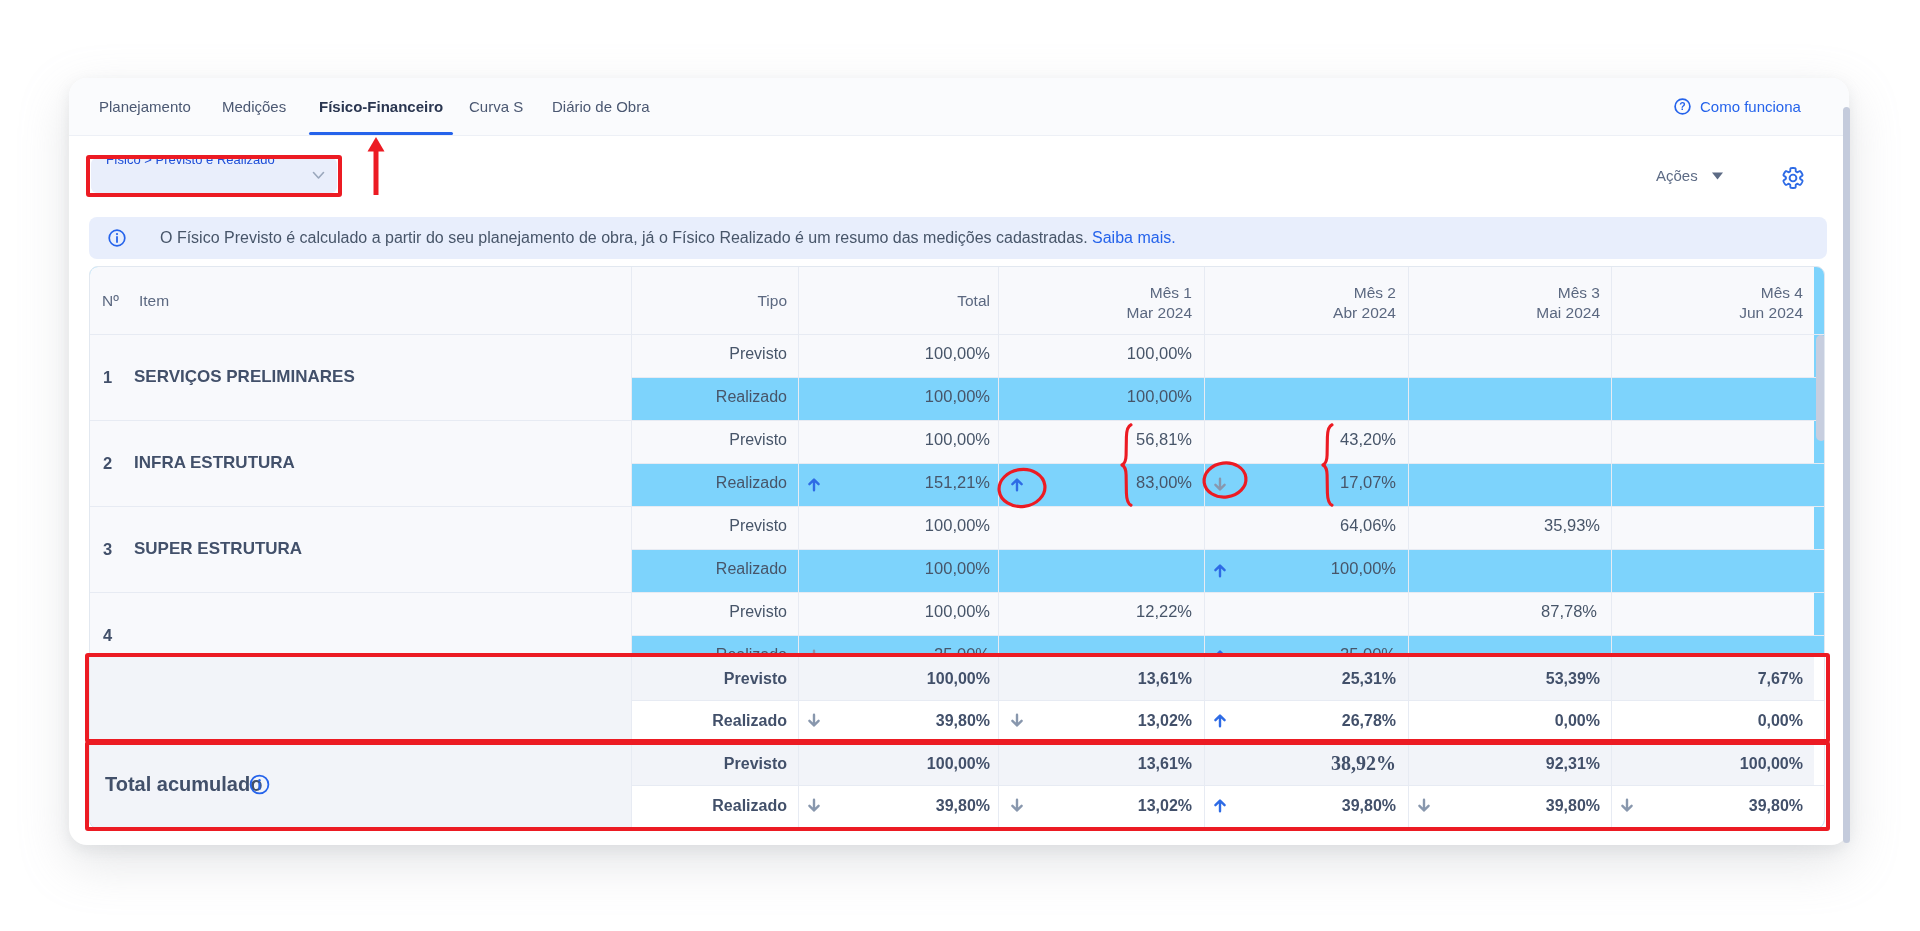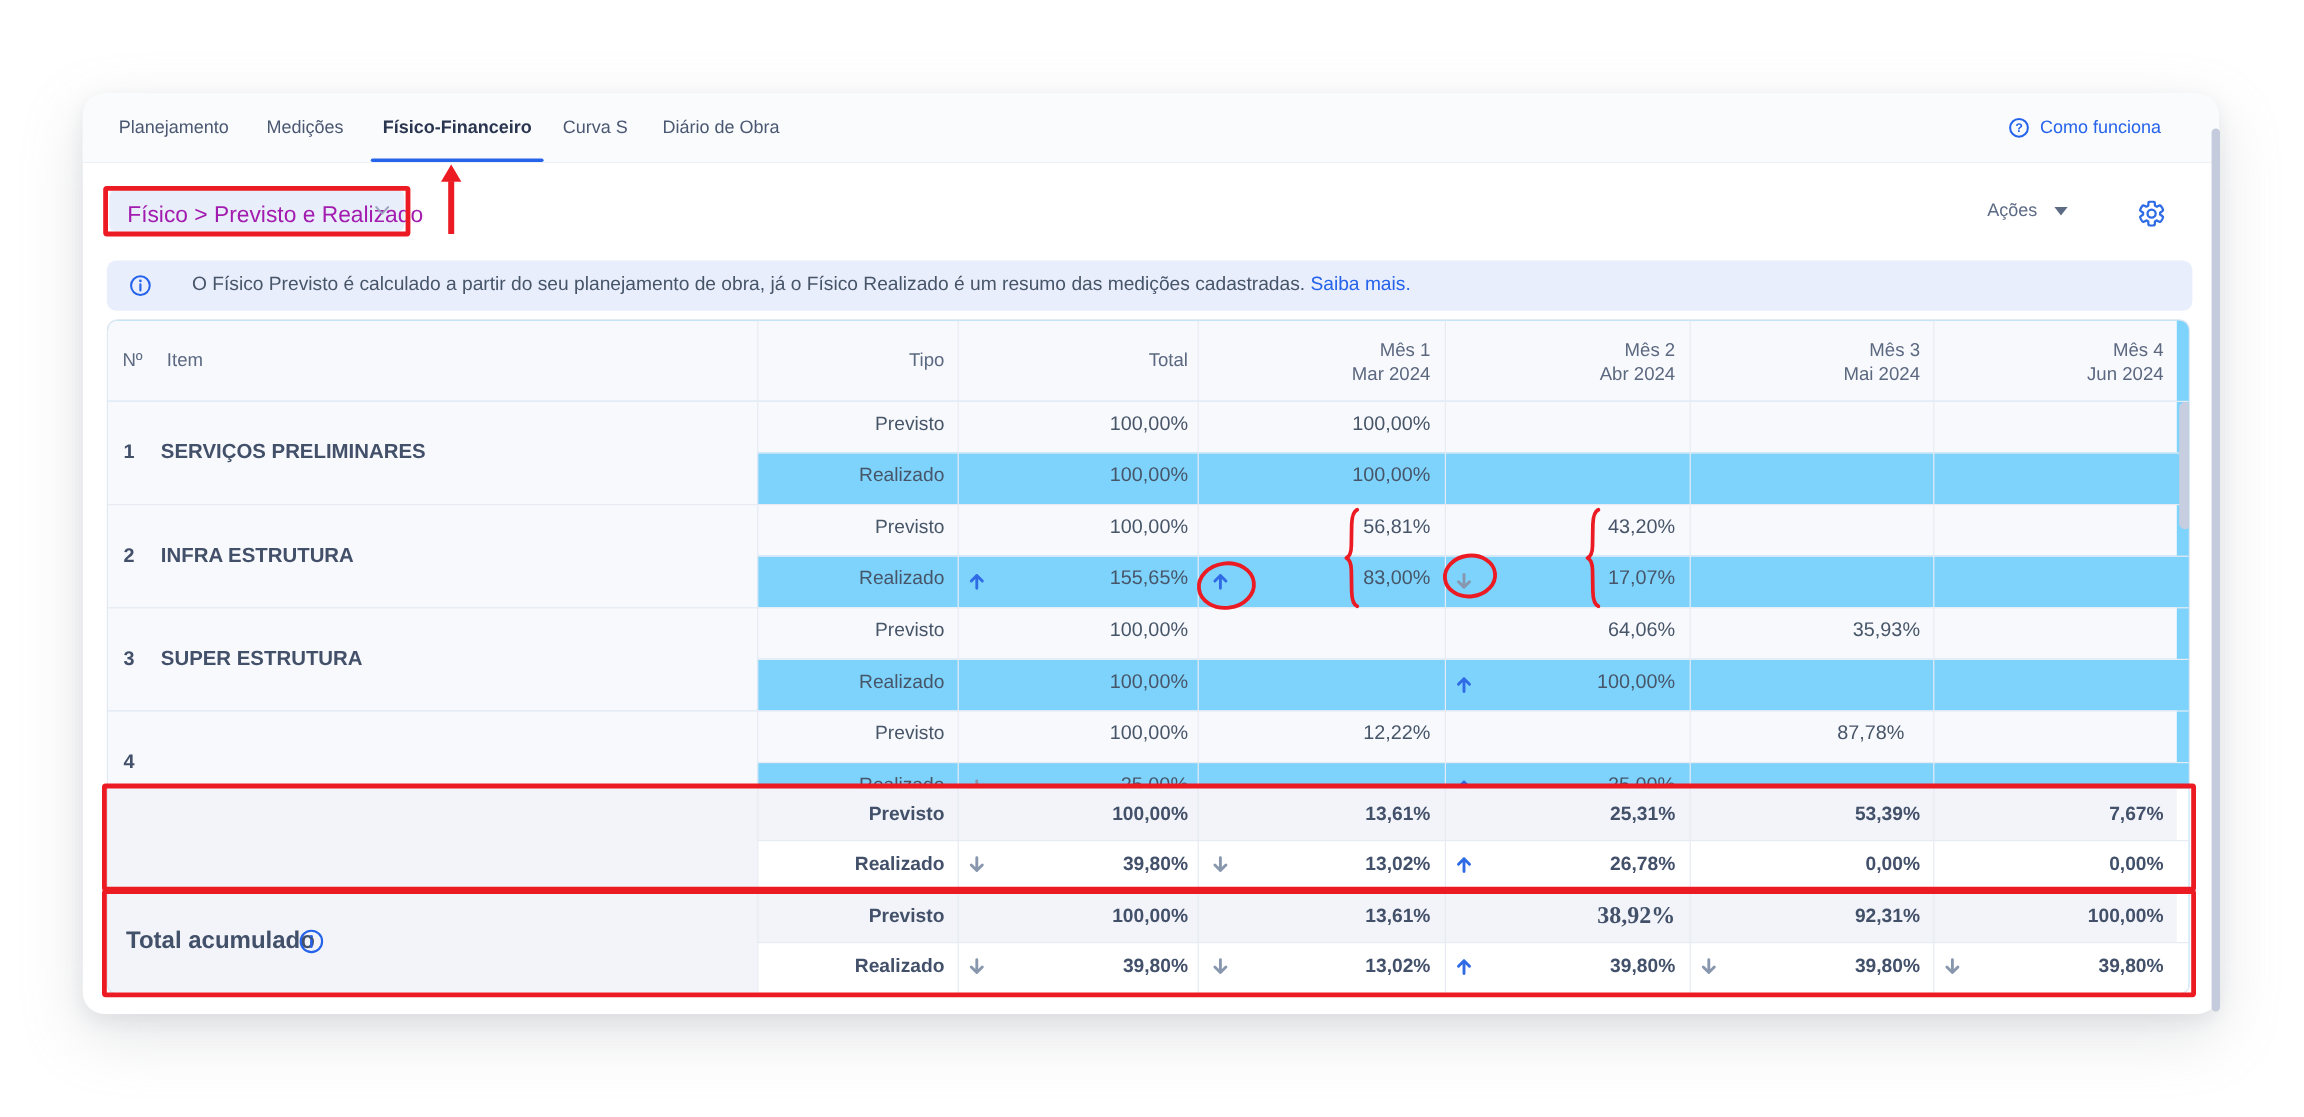--- a/index.html
+++ b/index.html
@@ -25,21 +25,21 @@
 <div class="tab" style="left:483px;">Diário de Obra</div>
 <div class="abs" style="left:240px;top:54px;width:144px;height:3px;background:#2563eb;border-radius:2px;"></div>
 <div class="abs" style="left:1605px;top:20px;width:17px;height:17px;">
 <svg width="17" height="17" viewBox="0 0 17 17">
         <circle cx="8.5" cy="8.5" r="7.4" fill="none" stroke="#2563eb" stroke-width="1.7"></circle>
         <text x="8.5" y="12.1" font-size="10.5" font-weight="bold" fill="#2563eb" text-anchor="middle" font-family="Liberation Sans">?</text>
       </svg>
     </div>
 <div class="abs" style="left:1631px;top:0px;height:58px;line-height:57px;font-size:15px;color:#2563eb;">Como funciona</div>
 <div class="abs" style="left:22px;top:80px;width:246px;height:35px;background:#e9eefb;border-radius:6px;"></div>
-<div class="abs" style="left:37px;top:84px;height:35px;line-height:35px;font-size:19px;color:#a21caf;">Físico &gt; Previsto e Realizado</div>
+<div class="abs" style="left:37px;top:64px;height:35px;line-height:35px;font-size:13px;color:#1d4ed8;">Físico &gt; Previsto e Realizado</div>
 <svg class="abs" style="left:243px;top:93px;" width="13" height="9" viewBox="0 0 13 9">
       <polyline points="1.5,1.5 6.5,7 11.5,1.5" fill="none" stroke="#9aa7bc" stroke-width="1.6" stroke-linecap="round" stroke-linejoin="round"></polyline>
     </svg>
 <div class="abs" style="left:1587px;top:80px;height:35px;line-height:35px;font-size:15px;color:#5d6b85;">Ações</div>
 <svg class="abs" style="left:1642px;top:94px;" width="13" height="8" viewBox="0 0 13 8">
       <path d="M1 0.5 L12 0.5 L6.5 7.5 Z" fill="#5d6b85"></path>
     </svg>
 <svg class="abs" style="left:1713px;top:89px;" width="22" height="22" viewBox="0 0 22 22">
 <g stroke="#2e6be5" fill="none" stroke-linejoin="round">
 <path stroke-width="1.9" d="M11.00 1.00 L11.35 1.01 L11.70 1.02 L12.05 1.05 L12.39 1.10 L12.74 1.15 L13.08 1.22 L13.40 1.36 L13.61 1.90 L13.70 2.68 L13.73 3.51 L13.75 4.18 L13.89 4.51 L14.11 4.62 L14.33 4.73 L14.55 4.85 L14.76 4.98 L14.97 5.11 L15.17 5.26 L15.53 5.21 L16.12 4.89 L16.85 4.50 L17.58 4.19 L18.14 4.10 L18.43 4.31 L18.66 4.57 L18.88 4.84 L19.09 5.12 L19.29 5.41 L19.48 5.70 L19.66 6.00 L19.83 6.31 L19.99 6.62 L20.14 6.93 L20.27 7.25 L20.40 7.58 L20.51 7.91 L20.55 8.26 L20.19 8.71 L19.56 9.18 L18.85 9.62 L18.28 9.98 L18.06 10.26 L18.08 10.50 L18.10 10.75 L18.10 11.00 L18.10 11.25 L18.08 11.50 L18.06 11.74 L18.28 12.02 L18.85 12.38 L19.56 12.82 L20.19 13.29 L20.55 13.74 L20.51 14.09 L20.40 14.42 L20.27 14.75 L20.14 15.07 L19.99 15.38 L19.83 15.69 L19.66 16.00 L19.48 16.30 L19.29 16.59 L19.09 16.88 L18.88 17.16 L18.66 17.43 L18.43 17.69 L18.14 17.90 L17.58 17.81 L16.85 17.50 L16.12 17.11 L15.53 16.79 L15.17 16.74 L14.97 16.89 L14.76 17.02 L14.55 17.15 L14.33 17.27 L14.11 17.38 L13.89 17.49 L13.75 17.82 L13.73 18.49 L13.70 19.32 L13.61 20.10 L13.40 20.64 L13.08 20.78 L12.74 20.85 L12.39 20.90 L12.05 20.95 L11.70 20.98 L11.35 20.99 L11.00 21.00 L10.65 20.99 L10.30 20.98 L9.95 20.95 L9.61 20.90 L9.26 20.85 L8.92 20.78 L8.60 20.64 L8.39 20.10 L8.30 19.32 L8.27 18.49 L8.25 17.82 L8.11 17.49 L7.89 17.38 L7.67 17.27 L7.45 17.15 L7.24 17.02 L7.03 16.89 L6.83 16.74 L6.47 16.79 L5.88 17.11 L5.15 17.50 L4.42 17.81 L3.86 17.90 L3.57 17.69 L3.34 17.43 L3.12 17.16 L2.91 16.88 L2.71 16.59 L2.52 16.30 L2.34 16.00 L2.17 15.69 L2.01 15.38 L1.86 15.07 L1.73 14.75 L1.60 14.42 L1.49 14.09 L1.45 13.74 L1.81 13.29 L2.44 12.82 L3.15 12.38 L3.72 12.02 L3.94 11.74 L3.92 11.50 L3.90 11.25 L3.90 11.00 L3.90 10.75 L3.92 10.50 L3.94 10.26 L3.72 9.98 L3.15 9.62 L2.44 9.18 L1.81 8.71 L1.45 8.26 L1.49 7.91 L1.60 7.58 L1.73 7.25 L1.86 6.93 L2.01 6.62 L2.17 6.31 L2.34 6.00 L2.52 5.70 L2.71 5.41 L2.91 5.12 L3.12 4.84 L3.34 4.57 L3.57 4.31 L3.86 4.10 L4.42 4.19 L5.15 4.50 L5.88 4.89 L6.47 5.21 L6.83 5.26 L7.03 5.11 L7.24 4.98 L7.45 4.85 L7.67 4.73 L7.89 4.62 L8.11 4.51 L8.25 4.18 L8.27 3.51 L8.30 2.68 L8.39 1.90 L8.60 1.36 L8.92 1.22 L9.26 1.15 L9.61 1.10 L9.95 1.05 L10.30 1.02 L10.65 1.01 Z"></path>
@@ -86,31 +86,31 @@
 <div class="cell" style="right:1037px;top:282px;height:43px;line-height:39px;font-size:16px;">Realizado</div>
 <div class="cell" style="right:1037px;top:325px;height:43px;line-height:39px;font-size:16px;">Previsto</div>
 <div class="cell" style="right:1037px;top:368px;height:43px;line-height:39px;font-size:16px;">Realizado</div>
 <div class="cell" style="right:834px;top:67px;height:43px;line-height:39px;">100,00%</div>
 <div class="cell" style="right:632px;top:67px;height:43px;line-height:39px;">100,00%</div>
 <div class="cell" style="right:834px;top:110px;height:43px;line-height:39px;">100,00%</div>
 <div class="cell" style="right:632px;top:110px;height:43px;line-height:39px;">100,00%</div>
 <div class="cell" style="right:834px;top:153px;height:43px;line-height:39px;">100,00%</div>
 <div class="cell" style="right:632px;top:153px;height:43px;line-height:39px;">56,81%</div>
 <div class="cell" style="right:428px;top:153px;height:43px;line-height:39px;">43,20%</div>
-<div class="cell" style="right:834px;top:196px;height:43px;line-height:39px;">155,65%</div>
+<div class="cell" style="right:834px;top:196px;height:43px;line-height:39px;">151,21%</div>
 <div class="cell" style="right:632px;top:196px;height:43px;line-height:39px;">83,00%</div>
 <div class="cell" style="right:428px;top:196px;height:43px;line-height:39px;">17,07%</div>
 <div class="cell" style="right:834px;top:239px;height:43px;line-height:39px;">100,00%</div>
 <div class="cell" style="right:428px;top:239px;height:43px;line-height:39px;">64,06%</div>
 <div class="cell" style="right:224px;top:239px;height:43px;line-height:39px;">35,93%</div>
 <div class="cell" style="right:834px;top:282px;height:43px;line-height:39px;">100,00%</div>
 <div class="cell" style="right:428px;top:282px;height:43px;line-height:39px;">100,00%</div>
 <div class="cell" style="right:834px;top:325px;height:43px;line-height:39px;">100,00%</div>
 <div class="cell" style="right:632px;top:325px;height:43px;line-height:39px;">12,22%</div>
-<div class="cell" style="right:237px;top:325px;height:43px;line-height:39px;text-align:center;">87,78%</div>
+<div class="cell" style="right:227px;top:325px;height:43px;line-height:39px;text-align:center;">87,78%</div>
 <div class="cell" style="right:834px;top:368px;height:43px;line-height:39px;">25,00%</div>
 <div class="cell" style="right:428px;top:368px;height:43px;line-height:39px;">25,00%</div>
 <svg class="abs" style="left:717px;top:210px;" width="14" height="15" viewBox="0 0 14 15">
         <path d="M7 13.2 L7 2.6 M2.4 7.2 L7 2.6 L11.6 7.2" fill="none" stroke="#2e6be5" stroke-width="2.4" stroke-linecap="round" stroke-linejoin="round"></path>
       </svg>
 <svg class="abs" style="left:920px;top:210px;" width="14" height="15" viewBox="0 0 14 15">
         <path d="M7 13.2 L7 2.6 M2.4 7.2 L7 2.6 L11.6 7.2" fill="none" stroke="#2e6be5" stroke-width="2.4" stroke-linecap="round" stroke-linejoin="round"></path>
       </svg>
 <svg class="abs" style="left:1123px;top:210px;" width="14" height="15" viewBox="0 0 14 15">
         <path d="M7 1.8 L7 12.4 M2.4 7.8 L7 12.4 L11.6 7.8" fill="none" stroke="#8897ad" stroke-width="2.4" stroke-linecap="round" stroke-linejoin="round"></path>

